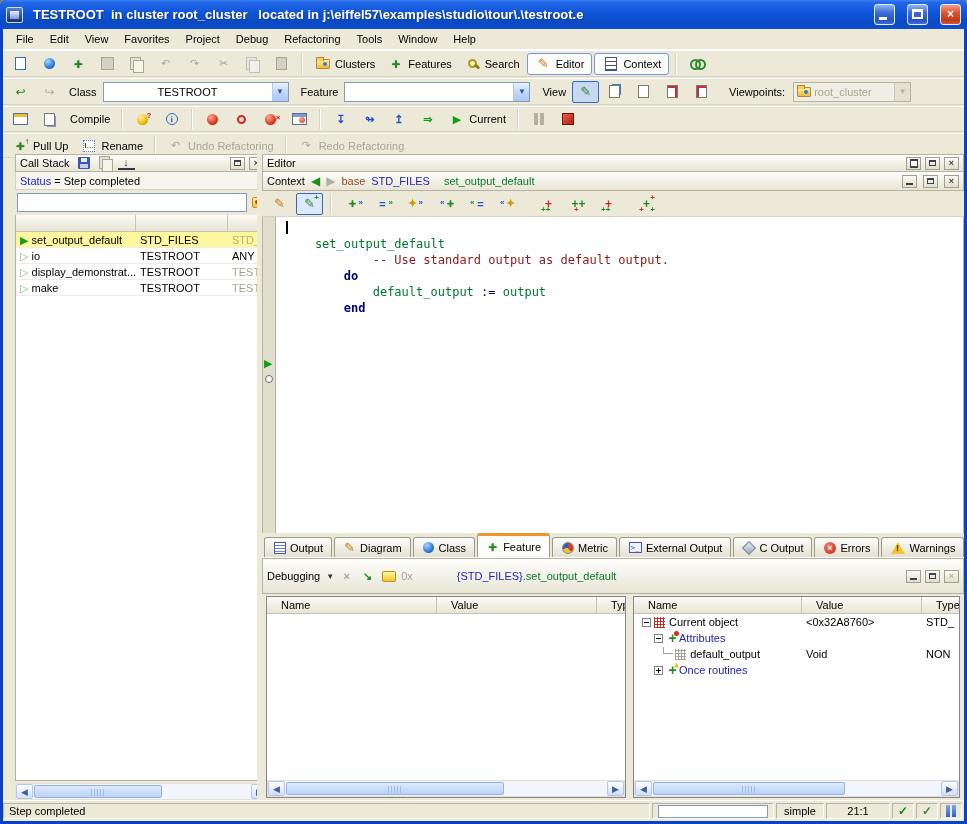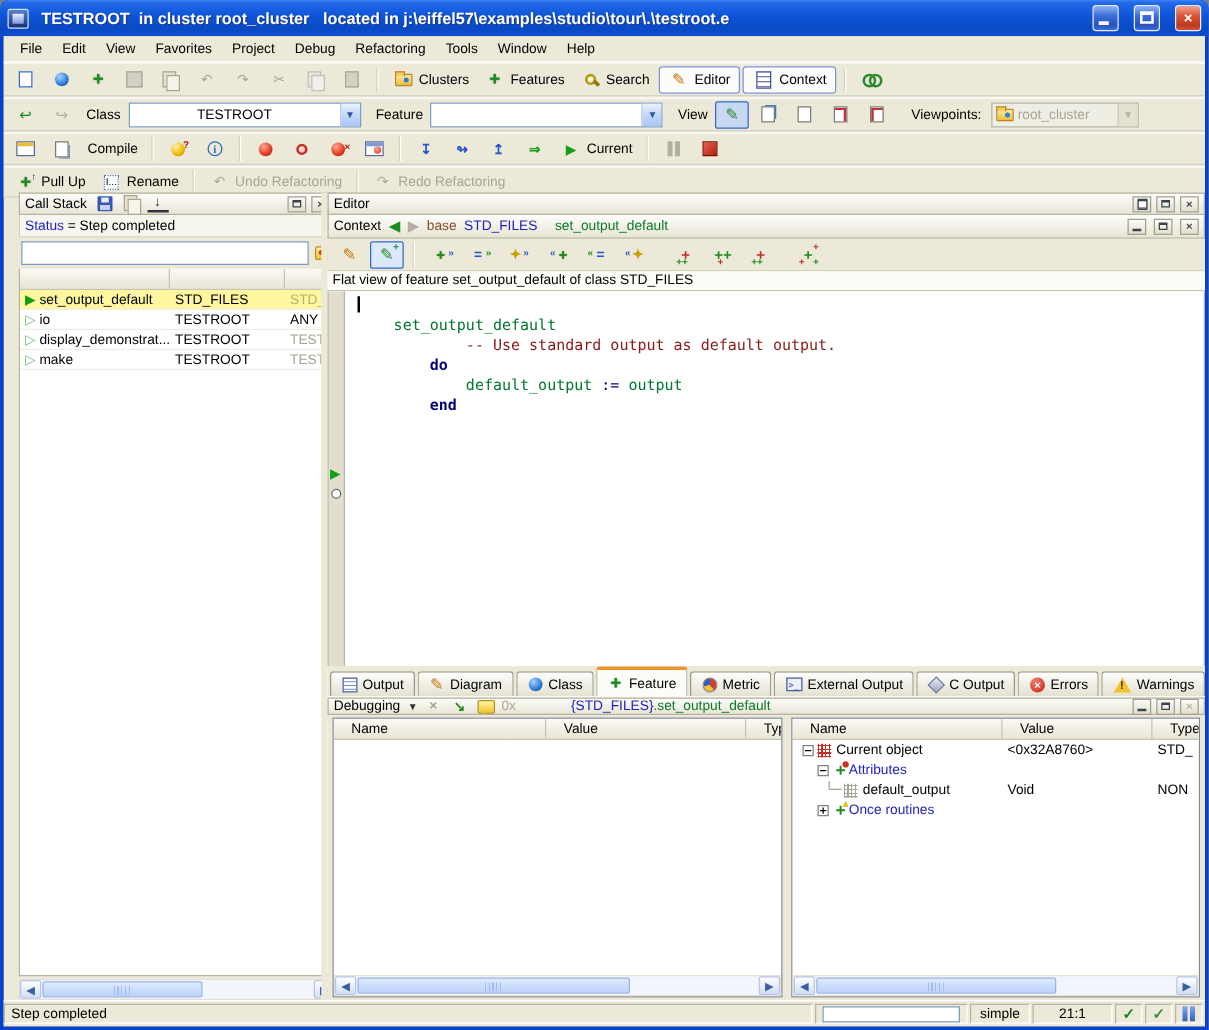--- a/index.html
+++ b/index.html
@@ -641,21 +641,20 @@
             </span>
           <span class="tbtn" style="margin-left:8px;">
               <span class="ic">
                 <span style="color:#1E8C1E;font-weight:bold;font-size:12px;">+</span>
                 <span class="badge" style="color:#C03020;right:0;top:-2px;">+</span>
                 <span class="badge" style="color:#C03020;left:1px;bottom:-2px;">+</span>
                 <span class="badge" style="color:#1E8C1E;right:0;bottom:-2px;">+</span>
               </span>
             </span>
         </div>
-        <div class="flatline">Flat view of feature set_output_default of class STD_FILES</div>
 
         <div class="code-wrap">
           <div class="gutter">
             <span class="gut-arrow">▶</span>
             <span class="gut-circ"></span>
           </div>
           <div class="code"><span class="caret"></span>
 <span class="tk-feat">    set_output_default</span>
 <span class="tk-com">            -- Use standard output as default output.</span>
 <span class="tk-kw">        do</span>
@@ -714,21 +713,21 @@
             </span>
           <span class="tab">
               <span class="ic" style="width:15px;">
                 <span class="tri-warn"></span>
               </span>
               <span>Warnings</span>
             </span>
         </div>
 
         <div class="debug">
-          <div class="pane-hdr" style="height:14px;">
+          <div class="pane-hdr" style="height:36px;">
             <span class="t">Debugging</span>
             <span style="font-size:8px;color:#333;">▼</span>
             <span class="ic dis" style="font-weight:bold;">×</span>
             <span class="ic" style="color:#1E8C1E;font-weight:bold;">↘</span>
             <span class="ic">
                 <span class="bubble"></span>
               </span>
             <span class="dis">0x</span>
             <span style="margin-left:40px;">
               <span style="color:#2222BB;">{STD_FILES}</span><span style="color:#0A7A2A;">.set_output_default</span>

